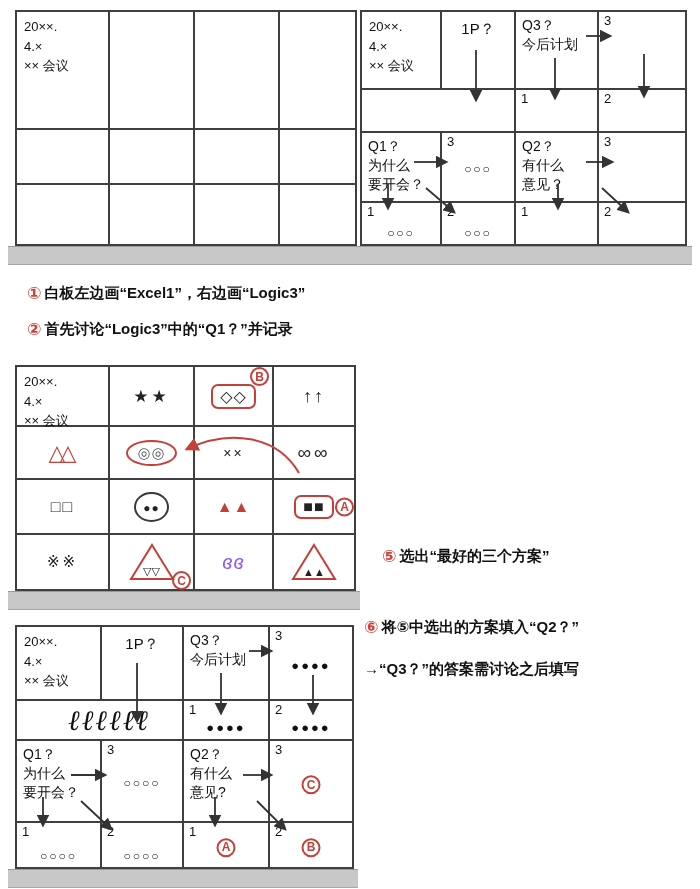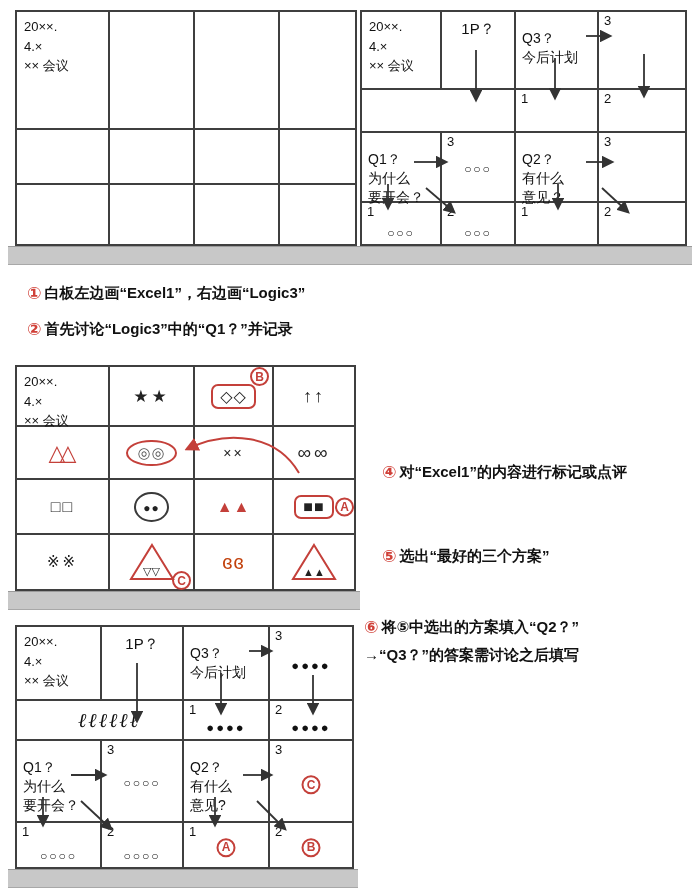--- a/index.html
+++ b/index.html
@@ -6,21 +6,21 @@
   body { background:#ffffff; font-family:"Liberation Sans","DejaVu Sans",sans-serif; }
   .canvas { position:relative; width:700px; height:889px; background:#ffffff; overflow:hidden; color:#1a1a1a; }
 
   .board { position:absolute; display:grid; border:2px solid #3f3f3f; background:#fff; }
   .cell  { position:relative; border-right:2px solid #3f3f3f; border-bottom:2px solid #3f3f3f; }
   .lc { border-right:none; }
   .lr { border-bottom:none; }
 
   .pre { white-space:pre-line; }
   .hdr { padding:5px 7px; font-size:13px; line-height:1.5; color:#111; }
-  .ql  { padding:17px 6px; font-size:14px; line-height:1.35; color:#111; }
+  .ql  { padding:4px 6px; font-size:14px; line-height:1.35; color:#111; }
   .p1  { text-align:center; padding-top:8px; font-size:15px; color:#111; }
   .cnum{ position:absolute; top:1px; left:5px; font-size:13px; color:#111; }
   .dots{ position:absolute; left:0; right:0; text-align:center; color:#111; letter-spacing:2px; }
   .d-b { bottom:4px; } .d-m { top:50%; transform:translateY(-34%); }
   .open{ font-size:12px; } .fill{ font-size:13px; }
 
   .symc{ display:flex; align-items:center; justify-content:center; }
   .sym { color:#222; }
   .red { color:#c4403a; }
 
@@ -33,27 +33,27 @@
 
   .tri { position:relative; width:46px; height:40px; display:inline-block; }
   .tri polygon { fill:none; stroke:#c4403a; stroke-width:2; }
   .tri-sym { position:absolute; bottom:4px; left:50%; transform:translateX(-50%); font-size:11px; color:#222; letter-spacing:0; white-space:nowrap; }
 
   .abc { position:absolute; width:19px; height:19px; border:2px solid #c4403a; border-radius:50%;
          color:#c4403a; font-size:12px; font-weight:bold; display:flex; align-items:center; justify-content:center; background:transparent; }
   .abc.center { left:50%; top:54%; transform:translate(-50%,-46%); }
 
   .summary { display:flex; align-items:center; justify-content:center; height:100%;
-             font-family:"DejaVu Serif",serif; font-style:italic; font-size:20px; letter-spacing:2px; color:#111;padding-left:19px; }
+             font-family:"DejaVu Serif",serif; font-style:italic; font-size:28px; letter-spacing:2px; color:#111;padding-left:19px; }
 
   .tray { position:absolute; background:#c8c8c8; border-top:1px solid #9a9a9a; border-bottom:1px solid #a8a8a8; }
 
   .step { position:absolute; font-size:15px; font-weight:bold; color:#111; line-height:1.55; }
   .stepnum { color:#d04038; font-size:17px; margin-right:3px; vertical-align:-1px; }
-  .step .l2 { margin-top:2px; }
+  .step .l2 { margin-top:16px; }
 
   .arrows { position:absolute; pointer-events:none; }
   .arrows path { fill:none; stroke:#333; stroke-width:1.8; }
   .arrows path.redcurve { stroke:#c4403a; stroke-width:2; }
 </style>
 </head>
 <body>
 
 <div class="canvas">
 
@@ -204,41 +204,38 @@
     <div class="cell symc lr">
       <span class="tri">
         <svg width="46" height="40" viewBox="0 0 46 40">
             <polygon points="23,3 44,37 2,37"></polygon>
           </svg>
         <span class="tri-sym">▽▽</span>
       </span>
       <span class="abc" style="right:2px;bottom:-1px">C</span>
     </div>
     <div class="cell symc lr">
-      <span class="sym" style="font-size:20px;letter-spacing:1px;color:#c2410c">ɞɞ</span>
+      <span class="sym" style="font-size:20px;font-style:italic;letter-spacing:1px;color:#8b5cf6">ɞɞ</span>
     </div>
     <div class="cell symc lc lr">
       <span class="tri">
         <svg width="46" height="40" viewBox="0 0 46 40">
             <polygon points="23,3 44,37 2,37"></polygon>
           </svg>
         <span class="tri-sym">▲▲</span>
       </span>
     </div>
   </div>
 
   <svg class="arrows" style="left:15px;top:365px" width="341" height="226">
     <path class="redcurve" d="M284,108 C262,70 214,64 172,84" marker-end="url(#ahr)"></path>
   </svg>
 
   <div class="tray" style="left:8px;top:591px;width:352px;height:19px;"></div>
 
-  <div class="step" style="left:382px;top:460px">
-    <span class="stepnum">④</span><span>对“Excel1”的内容进行标记或点评</span>
-  </div>
   <div class="step" style="left:382px;top:544px">
     <span class="stepnum">⑤</span><span>选出“最好的三个方案”</span>
   </div>
   <div class="step" style="left:364px;top:615px;width:312px">
     <div>
       <span class="stepnum">⑥</span><span>将⑤中选出的方案填入“Q2？”</span>
     </div>
     <div class="l2">→“Q3？”的答案需讨论之后填写</div>
   </div>
 

